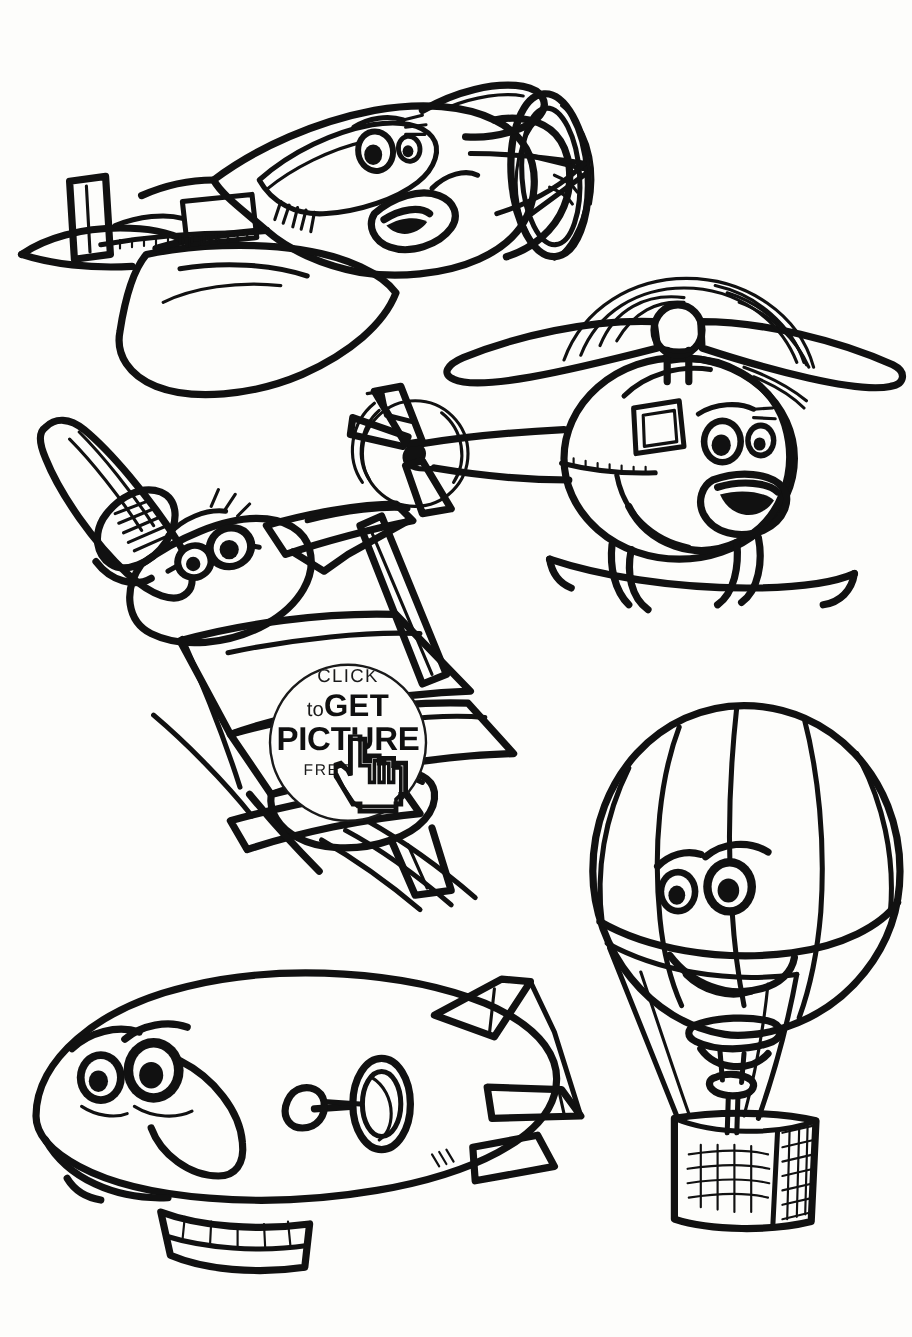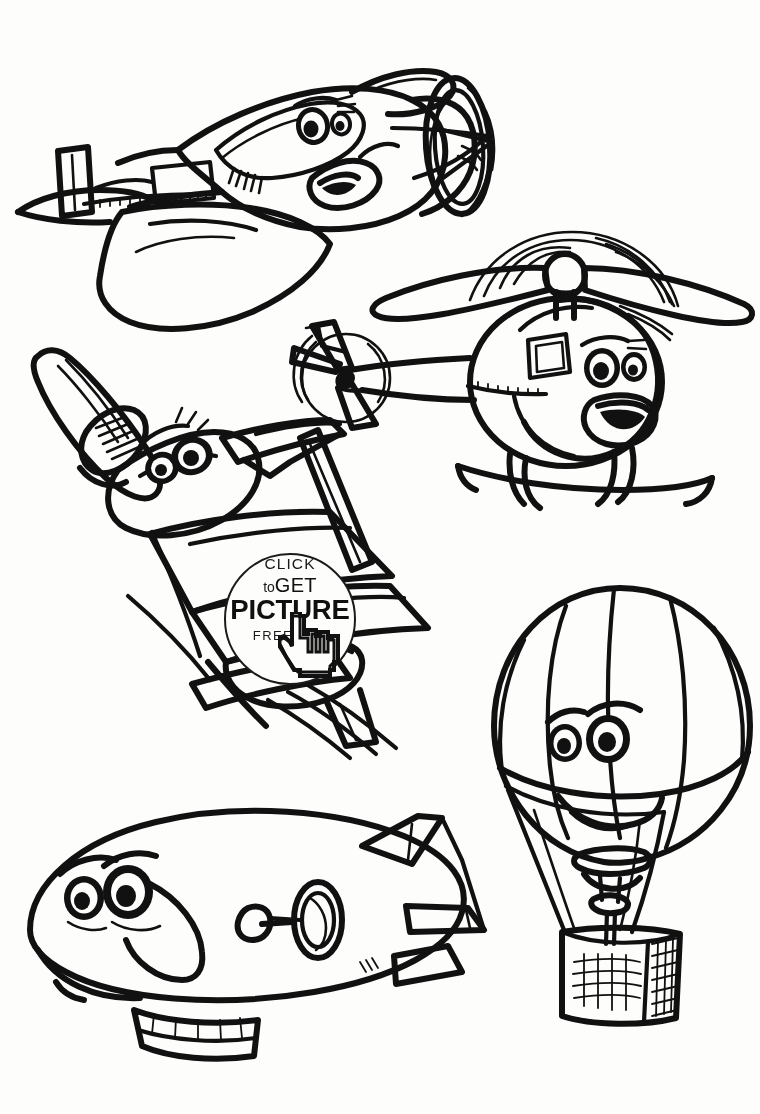--- a/index.html
+++ b/index.html
@@ -58,27 +58,27 @@
     color: #1a1a1a;
     font-weight: 400;
     line-height: 1;
   }
   #badge .line-getrow {
     margin-top: 3px;
     line-height: 1;
     white-space: nowrap;
   }
   #badge .w-to {
-    font-size: 14px;
+    font-size: 17px;
     color: #1a1a1a;
     vertical-align: baseline;
   }
   #badge .w-get {
-    font-size: 20px;
-    font-weight: 400;
+    font-size: 26px;
+    font-weight: 700;
     color: #101010;
     letter-spacing: 0.3px;
     vertical-align: baseline;
   }
   #badge .line-picture {
     margin-top: 1px;
     font-size: 27.5px;
     font-weight: 700;
     color: #101010;
     letter-spacing: -0.2px;

